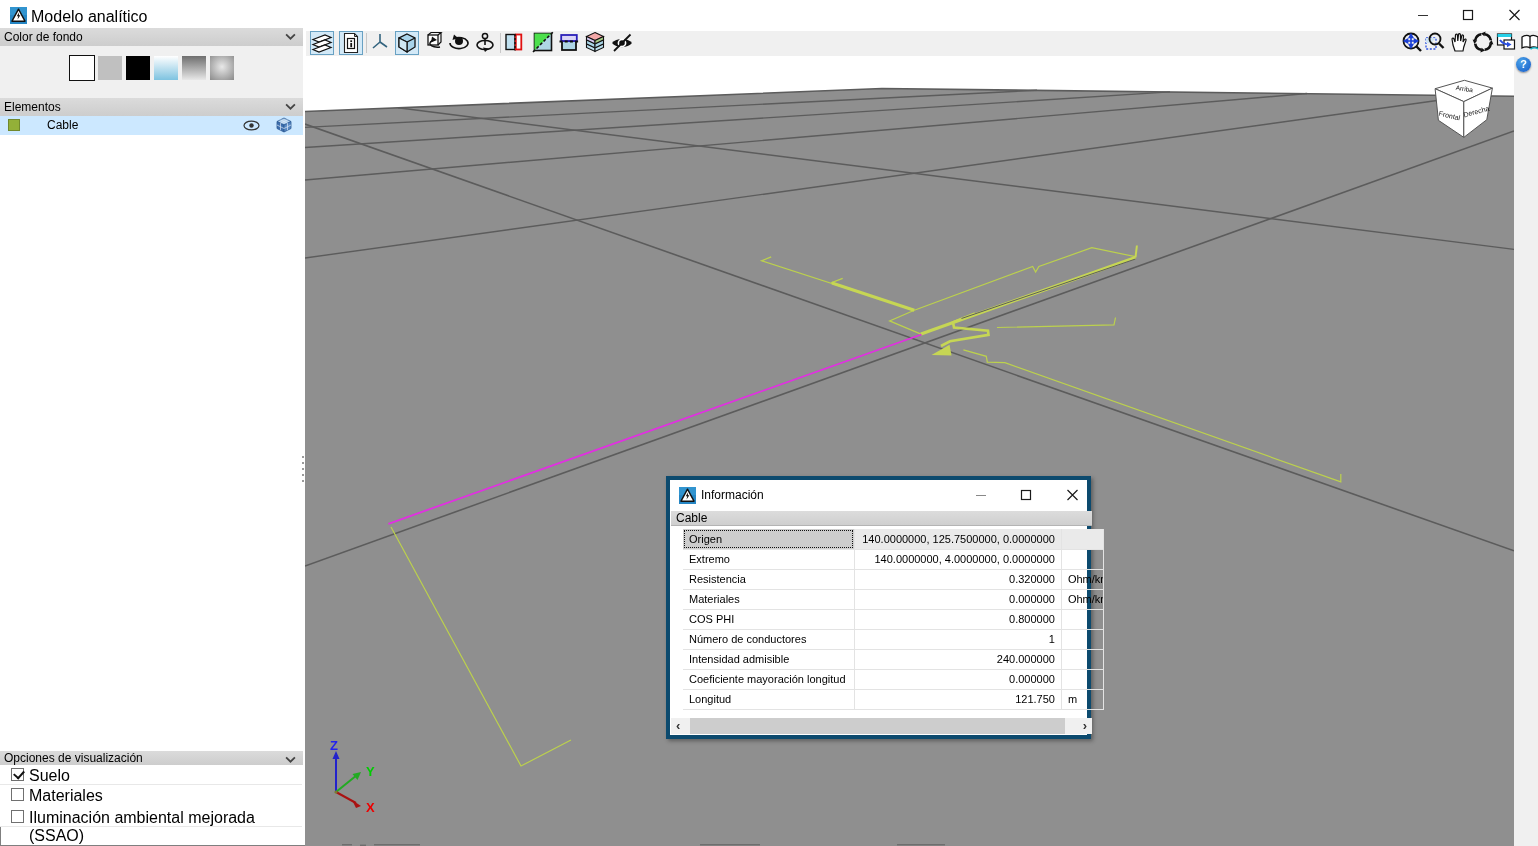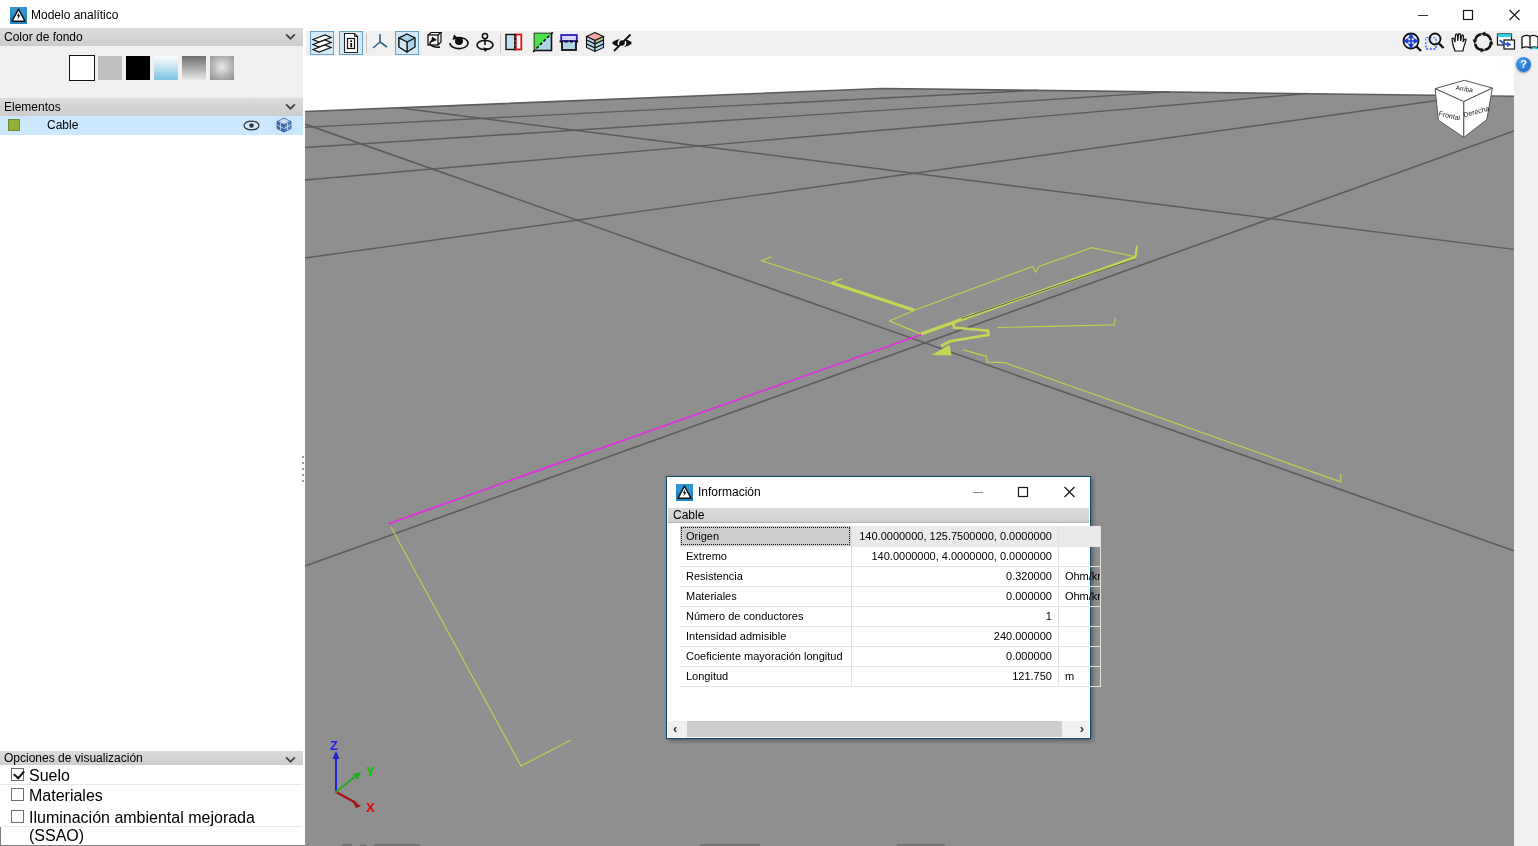--- a/index.html
+++ b/index.html
@@ -1,35 +1,35 @@
 <!DOCTYPE html>
 <html><head>
 <meta charset="utf-8">
 <style>
 html,body{margin:0;padding:0;}
 body{width:1538px;height:846px;overflow:hidden;font-family:"Liberation Sans",sans-serif;background:#fff;}
 .abs{position:absolute;}
 #win{position:relative;width:1538px;height:846px;background:#fff;outline:1px solid #7f7f7f;outline-offset:-1px;}
 
 #titlebar{left:0;top:0;width:1538px;height:31px;background:#fff;}
-#title-text{left:31px;top:8px;font-size:12px;color:#000;}
+#title-text{left:31px;top:8px;font-size:16px;color:#000;}
 
 #panel{left:0;top:28px;width:303px;height:726px;background:#fff;}
 .sechdr{position:absolute;left:0;width:303px;height:18px;background:linear-gradient(#dbdbdb,#cdcdcd);color:#000;font-size:12px;line-height:18px;padding-left:4px;box-sizing:border-box;}
 .chev{position:absolute;right:7px;top:3px;width:11px;height:11px;}
 
 #toolbar{left:303px;top:31px;width:1235px;height:25px;background:#f0f0f0;}
 .tbtn{position:absolute;top:0;width:24px;height:24px;box-sizing:border-box;}
 .tbtn.on{background:#d3e9f7;border:1px solid #68a1c3;}
 .tsep{position:absolute;top:2px;width:1px;height:20px;background:#c8c8c8;}
 
 #vp{left:305px;top:56px;}
 #rightstrip{left:1514px;top:56px;width:24px;height:790px;background:#f0f0f0;}
 
-#dlg{left:666px;top:476px;width:425px;height:263px;background:#fff;border:1px solid #0c4a6e;box-shadow:2px 2px 4px rgba(0,0,0,0.35);box-sizing:border-box;}
+#dlg{left:666px;top:476px;width:425px;height:263px;background:#fff;border:4px solid #0c4a6e;box-shadow:2px 2px 4px rgba(0,0,0,0.35);box-sizing:border-box;}
 #dlg .dtitle{position:absolute;left:0;top:0;width:100%;height:31px;background:#fff;}
 #dlg .cablebar{position:absolute;left:1px;top:31px;width:421px;height:15px;background:linear-gradient(#dcdcdc,#cfcfcf);font-size:12px;line-height:15px;padding-left:5px;box-sizing:border-box;border-bottom:1px solid #b4b4b4;}
 table.grid{position:absolute;left:13px;top:49px;border-collapse:collapse;table-layout:fixed;width:421px;font-size:11px;}
 table.grid td{height:20px;padding:0 6px;box-sizing:border-box;border-right:1px solid #e3e3e3;border-bottom:1px solid #e3e3e3;white-space:nowrap;overflow:hidden;}
 td.lbl{width:171px;}
 td.val{width:207px;text-align:right;}
 td.unit{width:42px;border-right:none;}
 tr.sel td{background:#eaeaea;}
 tr.sel td.lbl{background:#cdcdcd;outline:1px dotted #111;outline-offset:-2px;}
 #dscroll{position:absolute;left:1px;bottom:1px;width:421px;height:16px;background:#f0f0f0;}
@@ -386,20 +386,25 @@
             <td class="lbl">Resistencia</td>
             <td class="val">0.320000</td>
             <td class="unit">Ohm/km</td>
           </tr>
       <tr>
             <td class="lbl">Materiales</td>
             <td class="val">0.000000</td>
             <td class="unit">Ohm/km</td>
           </tr>
       <tr>
+            <td class="lbl">COS PHI</td>
+            <td class="val">0.800000</td>
+            <td class="unit"></td>
+          </tr>
+      <tr>
             <td class="lbl">Número de conductores</td>
             <td class="val">1</td>
             <td class="unit"></td>
           </tr>
       <tr>
             <td class="lbl">Intensidad admisible</td>
             <td class="val">240.000000</td>
             <td class="unit"></td>
           </tr>
       <tr>

